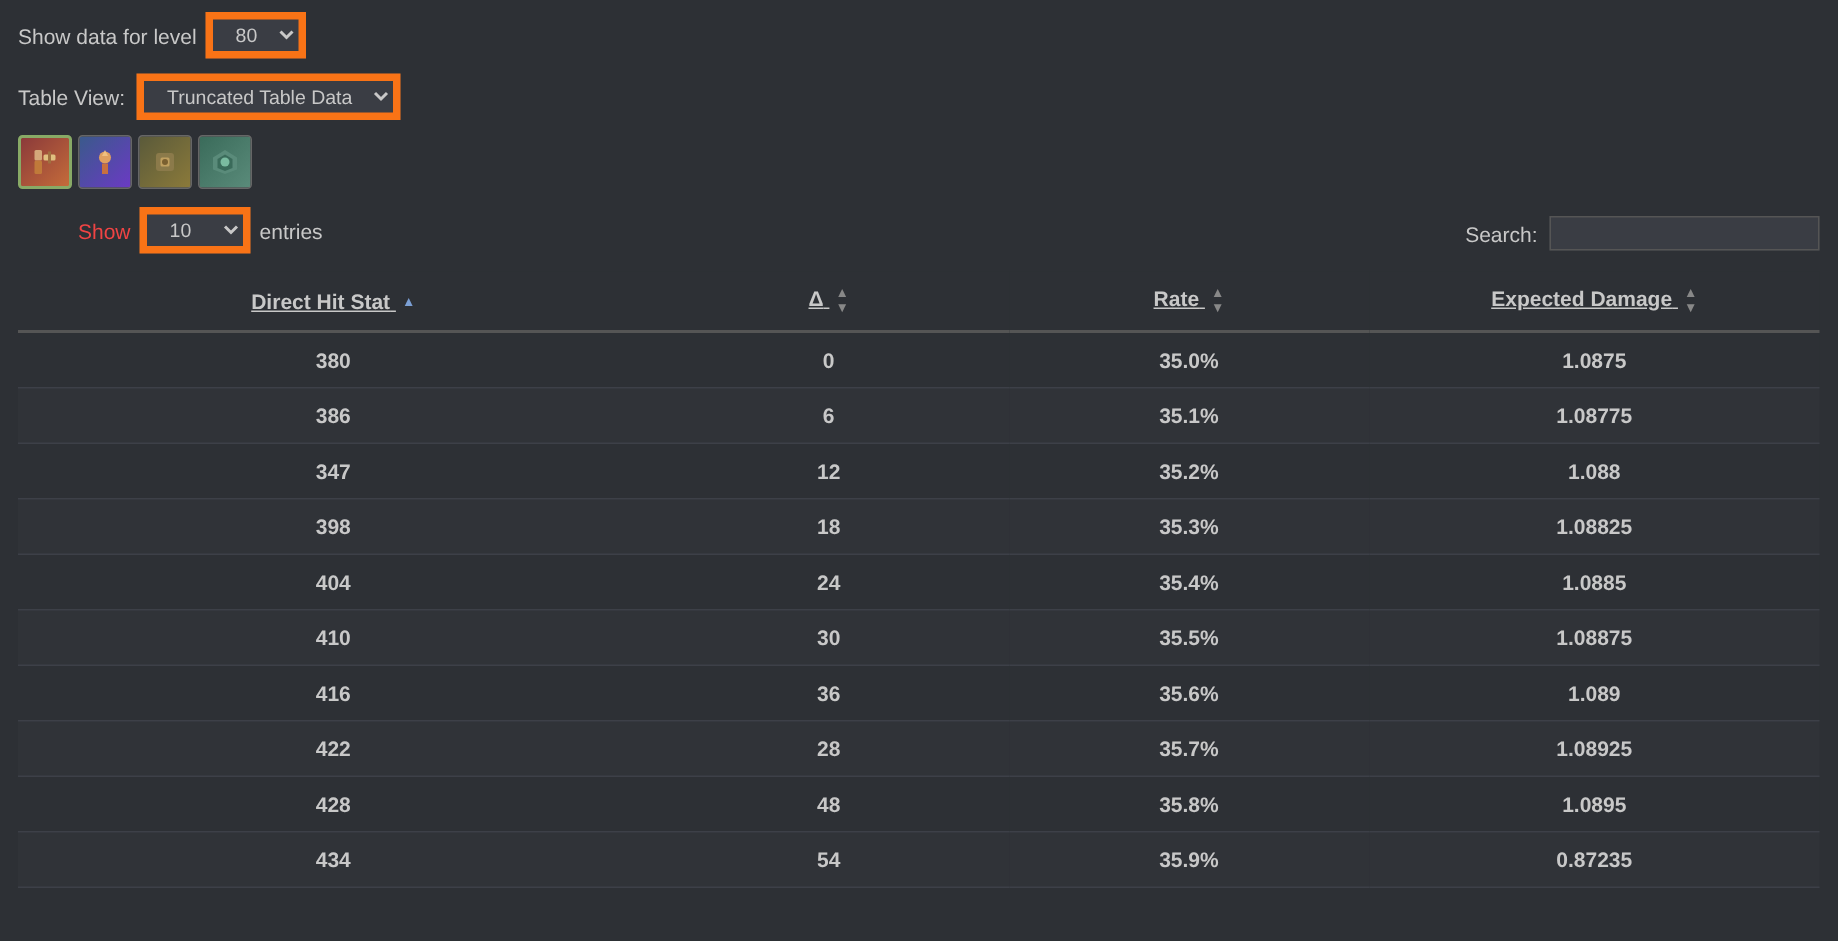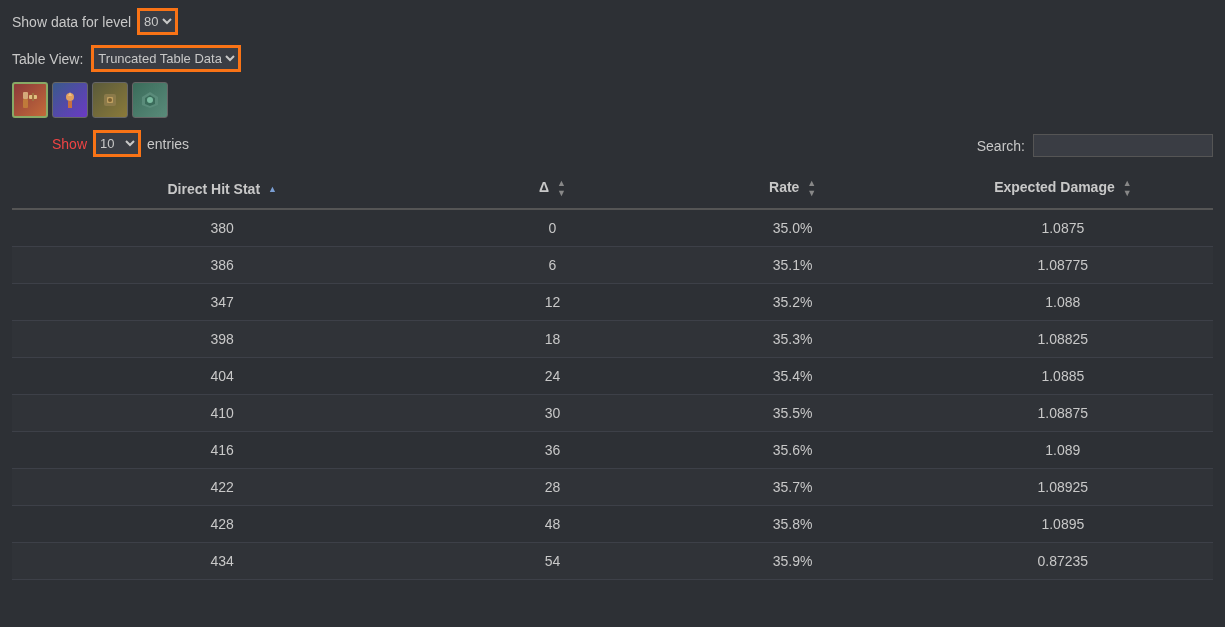--- a/index.html
+++ b/index.html
@@ -19,22 +19,22 @@
     }
 
     .level-label {
       font-size: 14px;
       color: #c8c8c8;
     }
 
     select {
       background-color: #3a3d44;
       color: #c8c8c8;
-      border: 3px solid #f97316;
-      padding: 2px 0;
+      border: 5px solid #f97316;
+      padding: 2px 11px;
       font-size: 13px;
       cursor: pointer;
     }
 
     .table-view-row {
       display: flex;
       align-items: center;
       gap: 8px;
       margin-bottom: 10px;
     }
@@ -129,20 +129,21 @@
     }
 
     th {
       padding: 10px 8px;
       text-align: center;
       font-weight: bold;
       color: #c8c8c8;
       cursor: pointer;
       white-space: nowrap;
       user-select: none;
+      text-decoration: underline;
     }
 
     th .sort-icons {
       display: inline-flex;
       flex-direction: column;
       vertical-align: middle;
       margin-left: 4px;
       gap: 1px;
     }
 
@@ -167,20 +168,21 @@
     }
 
     tbody tr:nth-child(odd) {
       background-color: #2d3035;
     }
 
     td {
       padding: 10px 8px;
       text-align: center;
       color: #c8c8c8;
+      font-weight: bold;
     }
 
     .col-direct-hit { width: 35%; }
     .col-delta { width: 20%; }
     .col-rate { width: 20%; }
     .col-expected { width: 25%; }
 
   </style>
 </head>
 <body>

